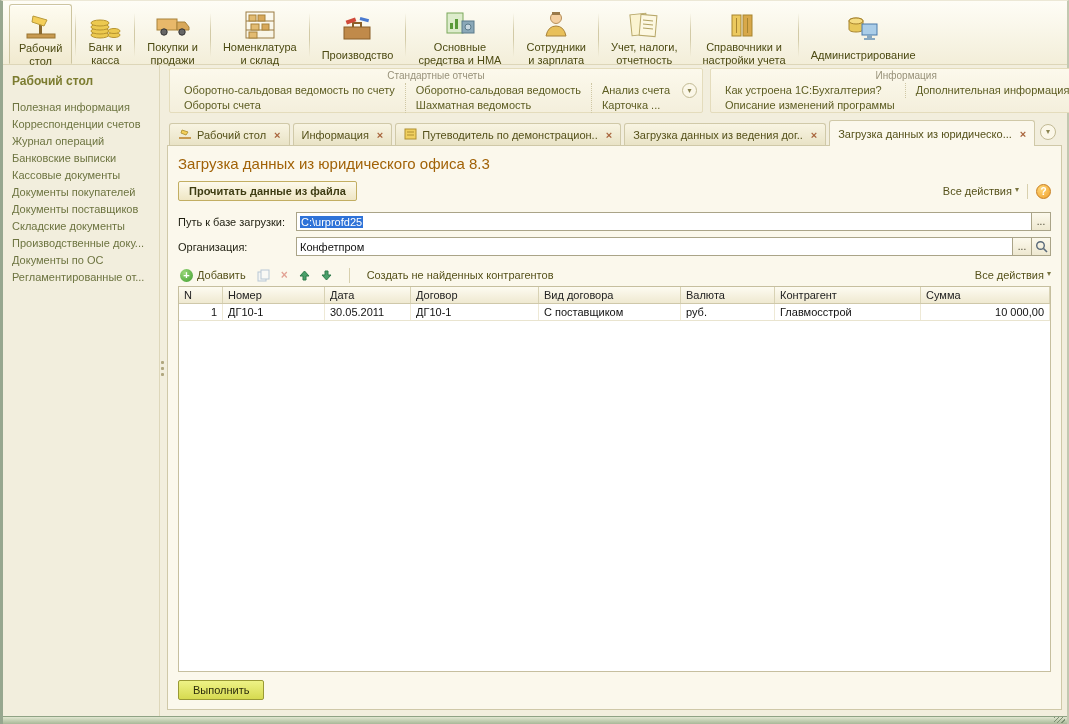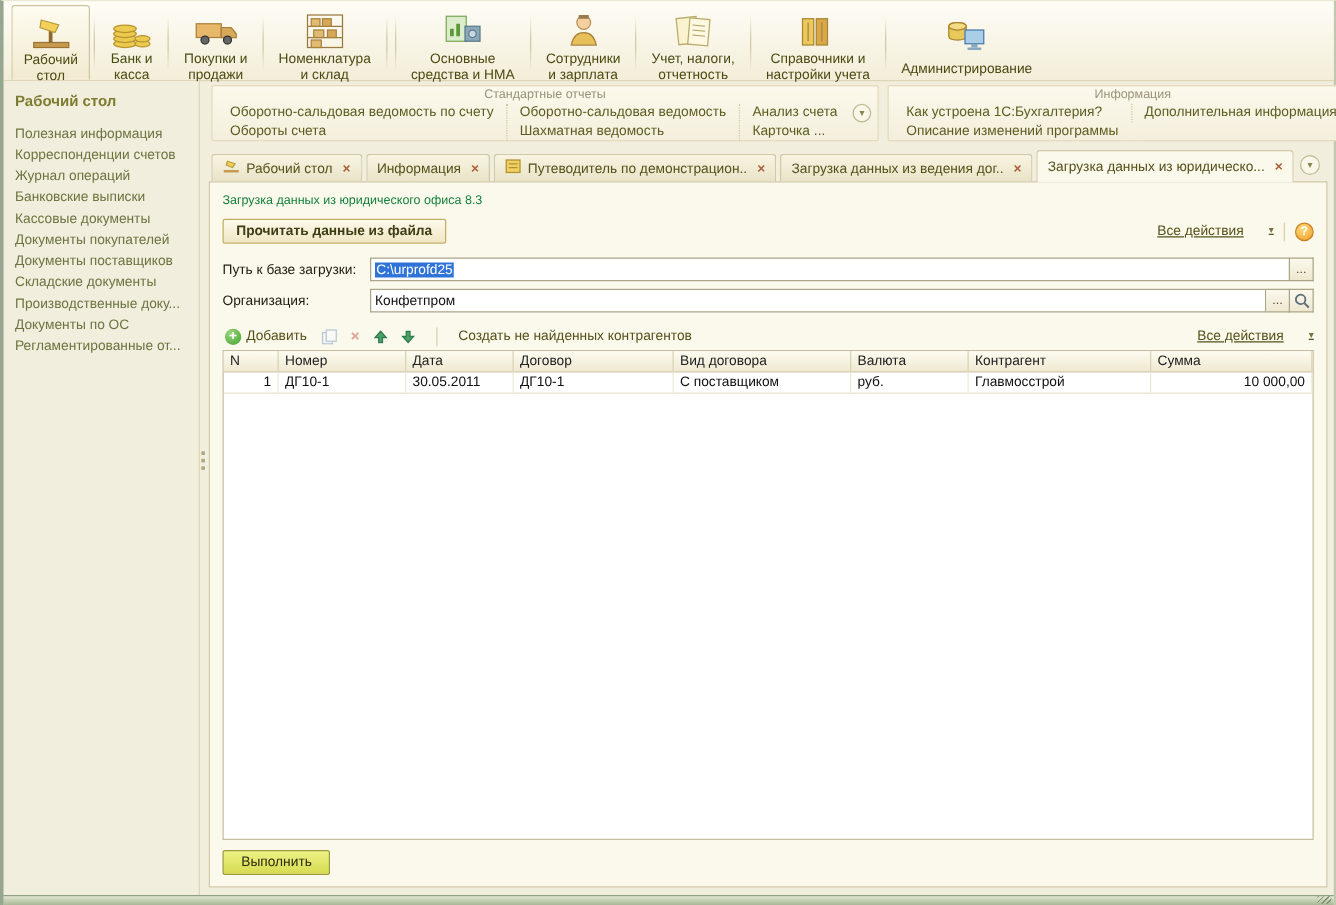--- a/index.html
+++ b/index.html
@@ -33,25 +33,25 @@
 .plink{color:#5d5d22;padding:1px 0 2px;cursor:pointer;white-space:nowrap;}
 .panel-more{position:absolute;right:5px;top:50%;margin-top:-8px;width:15px;height:15px;border:1px solid #c2ba94;border-radius:50%;background:#fbf7e8;color:#8a8350;font-size:8px;line-height:13px;text-align:center;cursor:pointer;}
 
 .tabbar{display:flex;align-items:flex-end;height:27px;padding:0 26px 0 3px;position:relative;z-index:2;}
 .tab{display:flex;align-items:center;gap:5px;height:22px;padding:0 8px;margin-right:3px;background:linear-gradient(#f8f4e2,#e9e3c6);border:1px solid #d0c9a8;border-bottom:none;border-radius:3px 3px 0 0;color:#55511a;cursor:pointer;white-space:nowrap;}
 .tab.active{height:26px;background:#fbf8ec;margin-bottom:-1px;}
 .tab-close{color:#a8643c;font-weight:bold;font-size:11px;margin-left:3px;cursor:pointer;line-height:10px;}
 .tab-scroll{position:absolute;right:6px;bottom:5px;width:16px;height:16px;border:1px solid #c2ba94;border-radius:50%;background:#fbf7e8;color:#8a8350;font-size:8px;line-height:14px;text-align:center;cursor:pointer;}
 
 .content{flex:1;display:flex;flex-direction:column;min-height:0;background:#fbf8ec;border:1px solid #cfc8a8;margin:0 0 6px 1px;padding:6px 10px 9px;}
-.form-title{font-size:10px;color:#15803d;margin:3px 0 9px;}
+.form-title{font-size:15px;color:#a16207;margin:3px 0 9px;}
 .form-toolbar{display:flex;align-items:center;margin-bottom:8px;}
 .btn{display:inline-block;padding:3px 10px;background:linear-gradient(#fdfaec,#efe6c4);border:1px solid #c2ae62;border-radius:2px;color:#3e3c12;font-weight:bold;cursor:pointer;}
 .spacer{flex:1;}
-.all-actions{display:flex;align-items:flex-start;gap:20px;color:#55511a;cursor:pointer;text-decoration:underline;}
+.all-actions{display:flex;align-items:flex-start;gap:3px;color:#55511a;cursor:pointer;}
 .caret{font-size:8px;color:#7a7440;}
 .tb-sep{width:1px;height:15px;background:#d8d0ae;margin:0 8px;}
 .help-btn{width:15px;height:15px;border-radius:50%;background:radial-gradient(circle at 35% 30%,#ffd878,#ef9f2e);border:1px solid #c87f20;color:#fff;font-weight:bold;font-size:10px;line-height:13px;text-align:center;cursor:pointer;}
 .frow{display:flex;align-items:center;margin:3px 0;}
 .flabel{width:118px;color:#1e1e10;}
 .finput{flex:1;display:flex;align-items:center;height:19px;background:#fff;border:1px solid #aaa488;padding:0 3px;color:#111;cursor:text;}
 .finput .sel{background:#2f73d8;color:#fff;padding:0 1px;text-align:center;}
 .fbtn{width:19px;height:19px;border:1px solid #aaa488;border-left:none;background:linear-gradient(#fcf9ec,#eee8d0);color:#4a4630;text-align:center;line-height:16px;cursor:pointer;font-size:10px;display:flex;align-items:center;justify-content:center;}
 
 .grid-toolbar{display:flex;align-items:center;gap:7px;margin:8px 0 3px;}
@@ -147,20 +147,34 @@
             <rect x="20" y="15" width="7" height="6" fill="#d8a85a" stroke="#a8823a"></rect>
             <rect x="7" y="23" width="8" height="6" fill="#e2bb72" stroke="#a8823a"></rect>
           </svg>
       </div>
       <div class="rlabel">
           <div>Номенклатура</div>
           <div>и склад</div>
         </div>
     </div>
     <div class="rsep"></div>
+    <div class="rsec">
+      <div class="ricon">
+        <svg width="36" height="32" viewBox="0 0 36 32">
+            <rect x="4" y="14" width="26" height="12" fill="#c08a4a" stroke="#8a5f28"></rect>
+            <path d="M13 14 v-4 h8 v4" fill="none" stroke="#8a5f28" stroke-width="2"></path>
+            <rect x="6" y="6" width="10" height="4" fill="#d04a3a" transform="rotate(-20 11 8)"></rect>
+            <rect x="20" y="5" width="9" height="3" fill="#4a7ad0" transform="rotate(15 24 6)"></rect>
+          </svg>
+      </div>
+      <div class="rlabel">
+          <div>Производство</div>
+          <div></div>
+        </div>
+    </div>
     <div class="rsep"></div>
     <div class="rsec">
       <div class="ricon">
         <svg width="36" height="32" viewBox="0 0 36 32">
             <rect x="5" y="4" width="16" height="20" fill="#ddeccc" stroke="#7aa85a"></rect>
             <path d="M8 20 v-6 h3 v6 z M13 20 v-10 h3 v10 z" fill="#5a9a3a"></path>
             <rect x="20" y="12" width="12" height="12" fill="#8aa8b8" stroke="#5a7a8a"></rect>
             <circle cx="26" cy="18" r="3" fill="#c8d8e0" stroke="#5a7a8a"></circle>
           </svg>
       </div>

